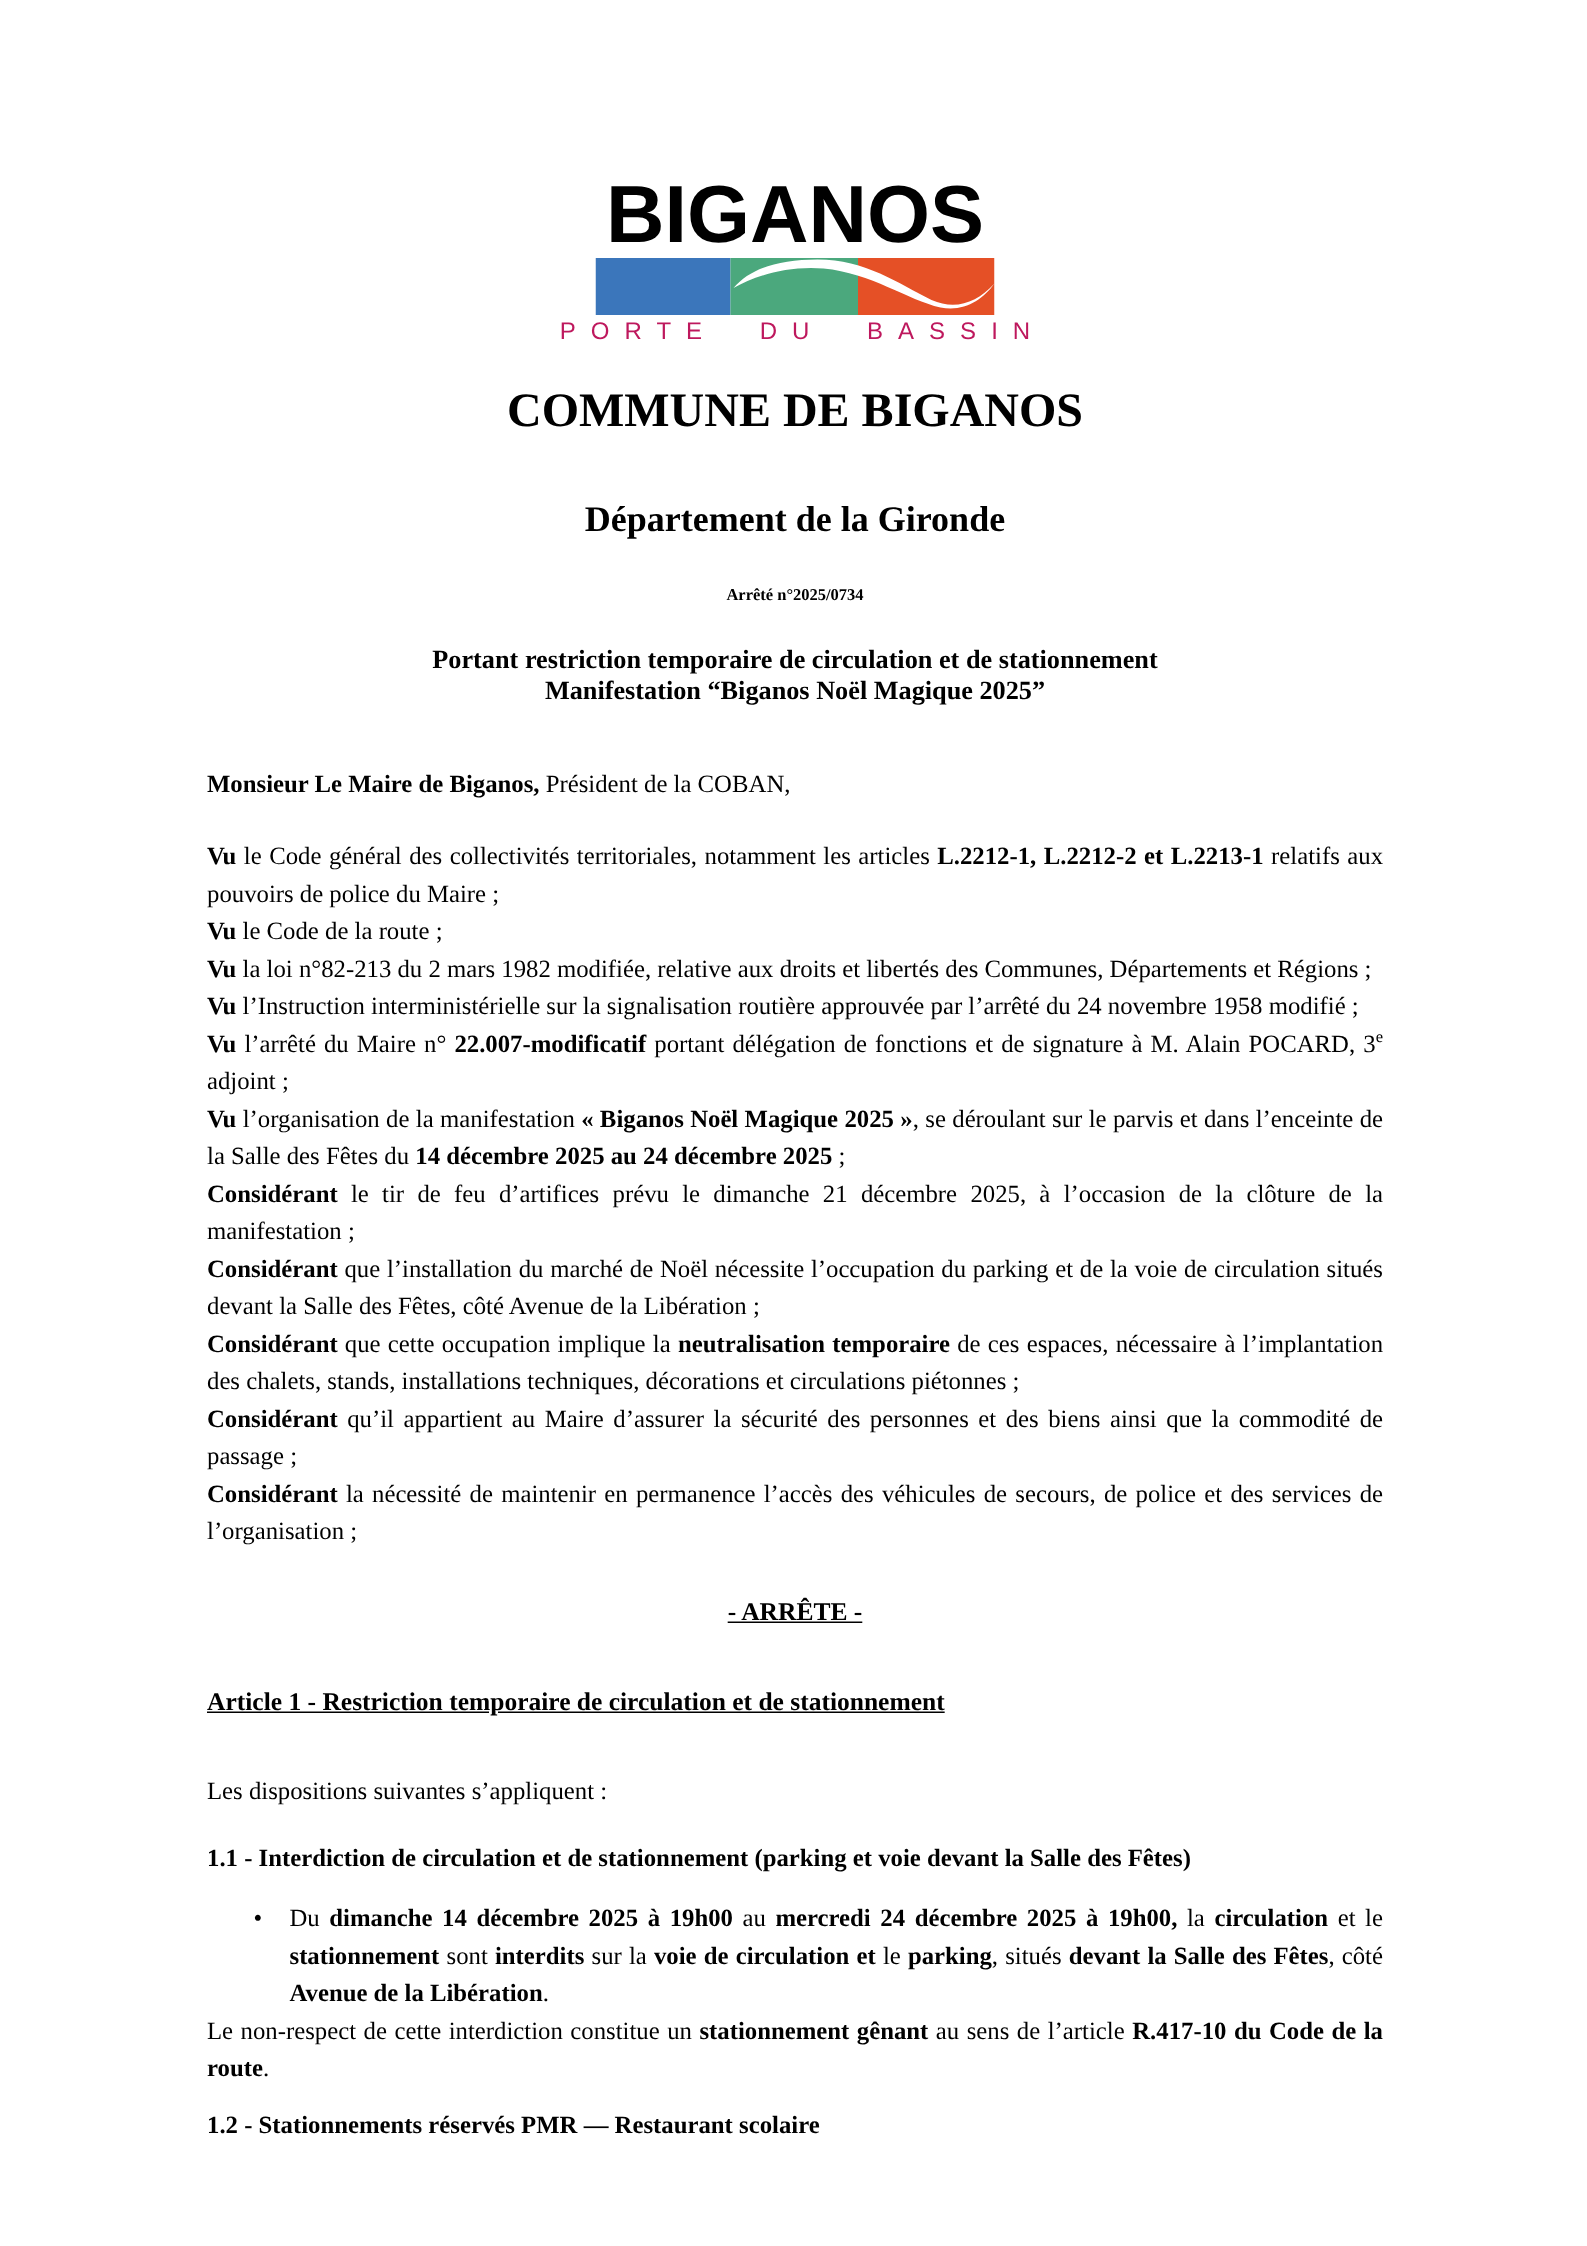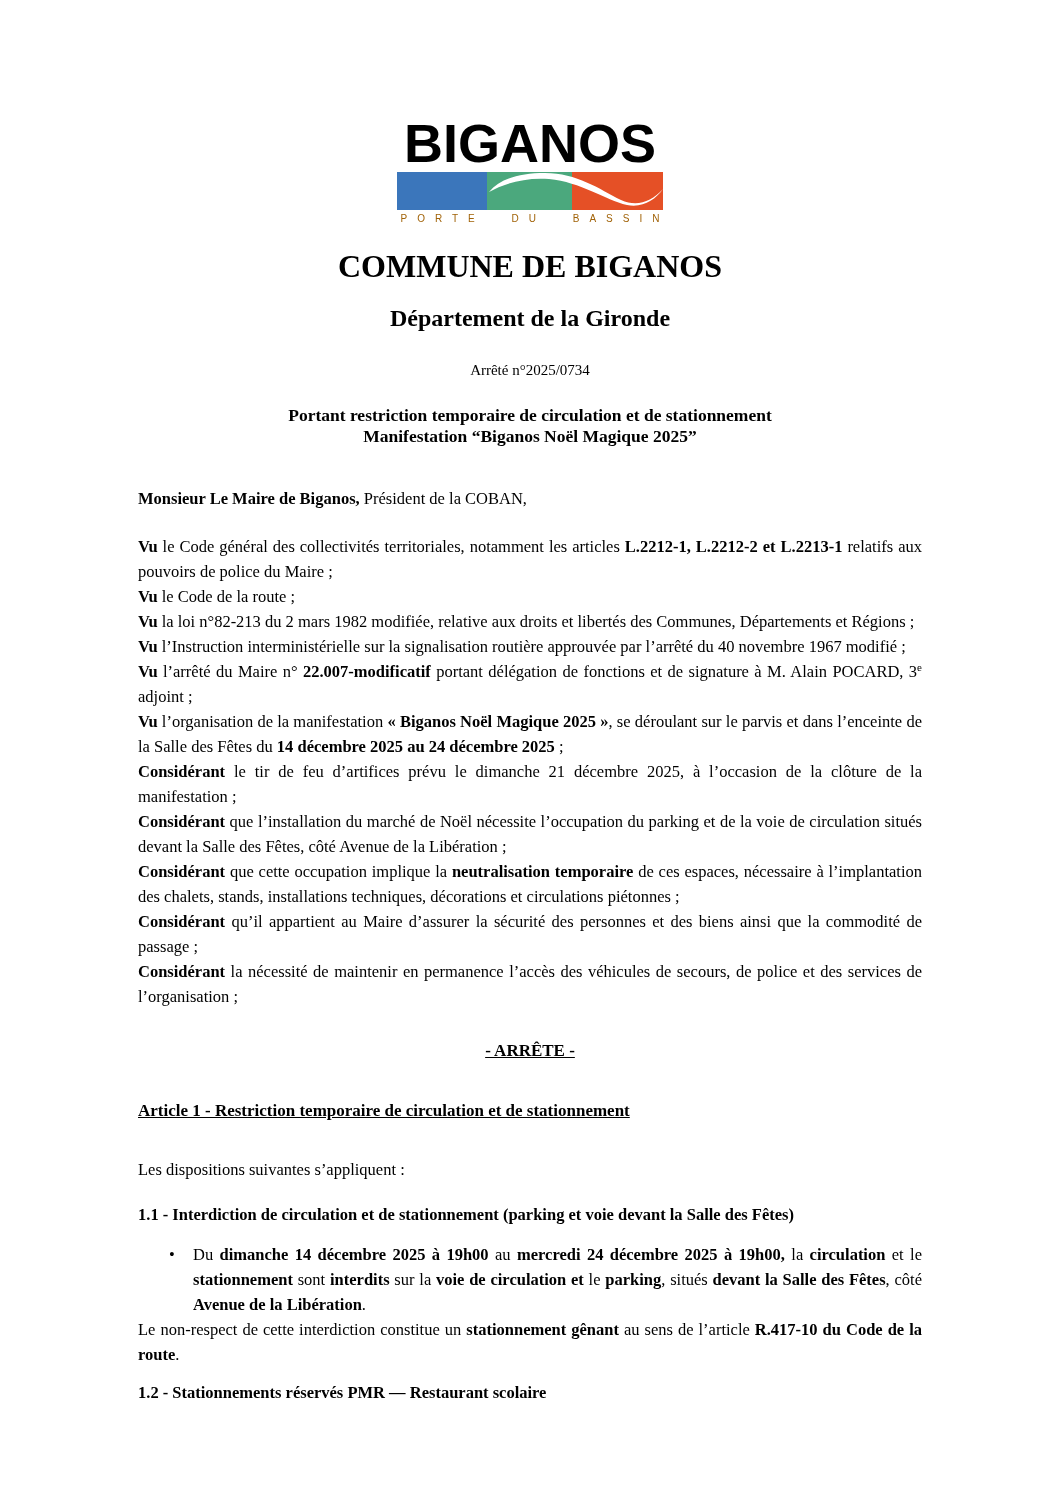--- a/index.html
+++ b/index.html
@@ -37,41 +37,41 @@
   .logo-banner .block { height: 100%; }
   .block-blue   { width: 90px; }
   .block-green  { width: 85px; }
   .block-orange { width: 91px; }
   .logo-wave {
     position: absolute; left: 0; top: 0;
     width: 266px; height: 38px;
   }
   .logo-tagline {
     font-family: "Liberation Sans", sans-serif;
-    font-size: 10px;
+    font-size: 16px;
     letter-spacing: 10px;
     word-spacing: 14px;
     padding-left: 10px; 
-    color: #a16207;
+    color: #be185d;
     margin-top: 2px;
   }
   .logo-address {
     font-size: 17px;
     margin-top: 3px;
   }
   .doc-commune {
     font-size: 32px; font-weight: bold;
     margin-top: 24px;
   }
   .doc-departement {
     font-size: 24px; font-weight: bold;
-    margin-top: 20px;
+    margin-top: 42px;
   }
   .doc-number {
-    font-size: 15px; font-weight: normal;
+    font-size: 11px; font-weight: bold;
     margin-top: 30px;
   }
   .doc-subject {
     font-size: 17.5px; font-weight: bold;
     line-height: 21px;
     margin-top: 26px;
   }
   
   .bodytext { font-size: 16.5px; line-height: 25px; }
   .para { text-align: justify; margin: 0; }
@@ -135,21 +135,21 @@
   </div>
 
   <div class="bodytext">
 
     <p class="para salutation"><b>Monsieur Le Maire de Biganos,</b><span> Président de la COBAN,</span></p>
 
     <div>
       <p class="para"><b>Vu</b><span> le Code général des collectivités territoriales, notamment les articles </span><b>L.2212-1, L.2212-2 et L.2213-1</b><span> relatifs aux pouvoirs de police du Maire ;</span></p>
       <p class="para"><b>Vu</b><span> le Code de la route ;</span></p>
       <p class="para"><b>Vu</b><span> la loi n°82-213 du 2 mars 1982 modifiée, relative aux droits et libertés des Communes, Départements et Régions ;</span></p>
-      <p class="para"><b>Vu</b><span> l’Instruction interministérielle sur la signalisation routière approuvée par l’arrêté du 40 novembre 1967 modifié ;</span></p>
+      <p class="para"><b>Vu</b><span> l’Instruction interministérielle sur la signalisation routière approuvée par l’arrêté du 24 novembre 1958 modifié ;</span></p>
       <p class="para"><b>Vu</b><span> l’arrêté du Maire n° </span><b>22.007-modificatif</b><span> portant délégation de fonctions et de signature à M. Alain POCARD, 3</span><sup>e</sup><span> adjoint ;</span></p>
       <p class="para"><b>Vu</b><span> l’organisation de la manifestation </span><b>« Biganos Noël Magique 2025 »</b><span>, se déroulant sur le parvis et dans l’enceinte de la Salle des Fêtes du </span><b>14 décembre 2025 au 24 décembre 2025</b><span> ;</span></p>
       <p class="para"><b>Considérant</b><span> le tir de feu d’artifices prévu le dimanche 21 décembre 2025, à l’occasion de la clôture de la manifestation ;</span></p>
       <p class="para"><b>Considérant</b><span> que l’installation du marché de Noël nécessite l’occupation du parking et de la voie de circulation situés devant la Salle des Fêtes, côté Avenue de la Libération ;</span></p>
       <p class="para"><b>Considérant</b><span> que cette occupation implique la </span><b>neutralisation temporaire</b><span> de ces espaces, nécessaire à l’implantation des chalets, stands, installations techniques, décorations et circulations piétonnes ;</span></p>
       <p class="para"><b>Considérant</b><span> qu’il appartient au Maire d’assurer la sécurité des personnes et des biens ainsi que la commodité de passage ;</span></p>
       <p class="para"><b>Considérant</b><span> la nécessité de maintenir en permanence l’accès des véhicules de secours, de police et des services de l’organisation ;</span></p>
     </div>
 
     <div class="arrete-heading">- ARRÊTE -</div>

